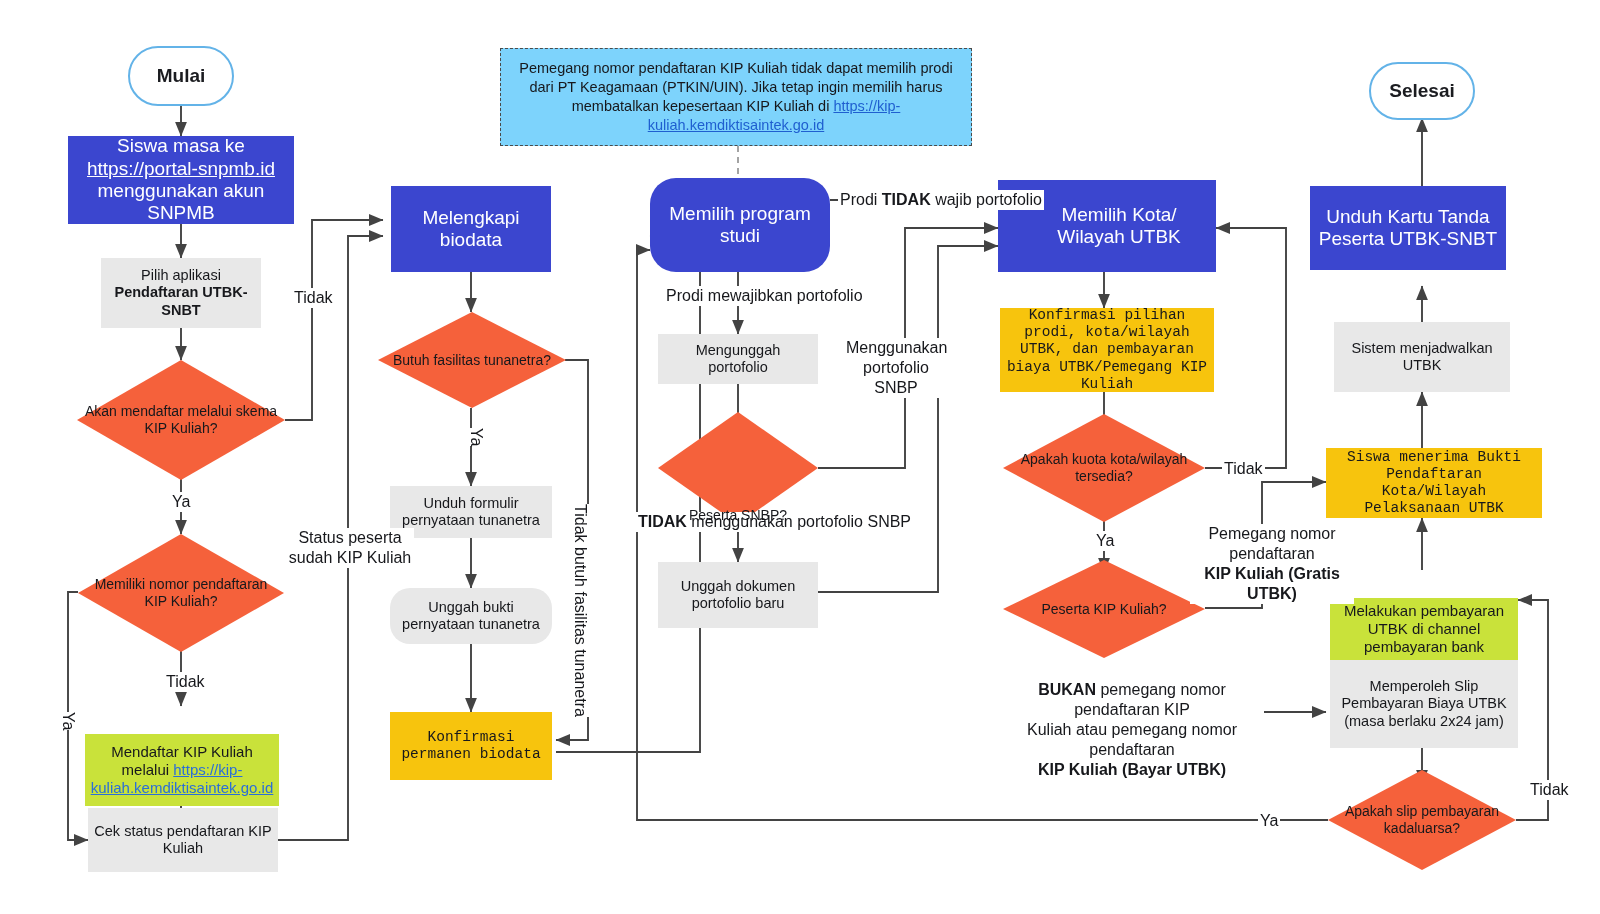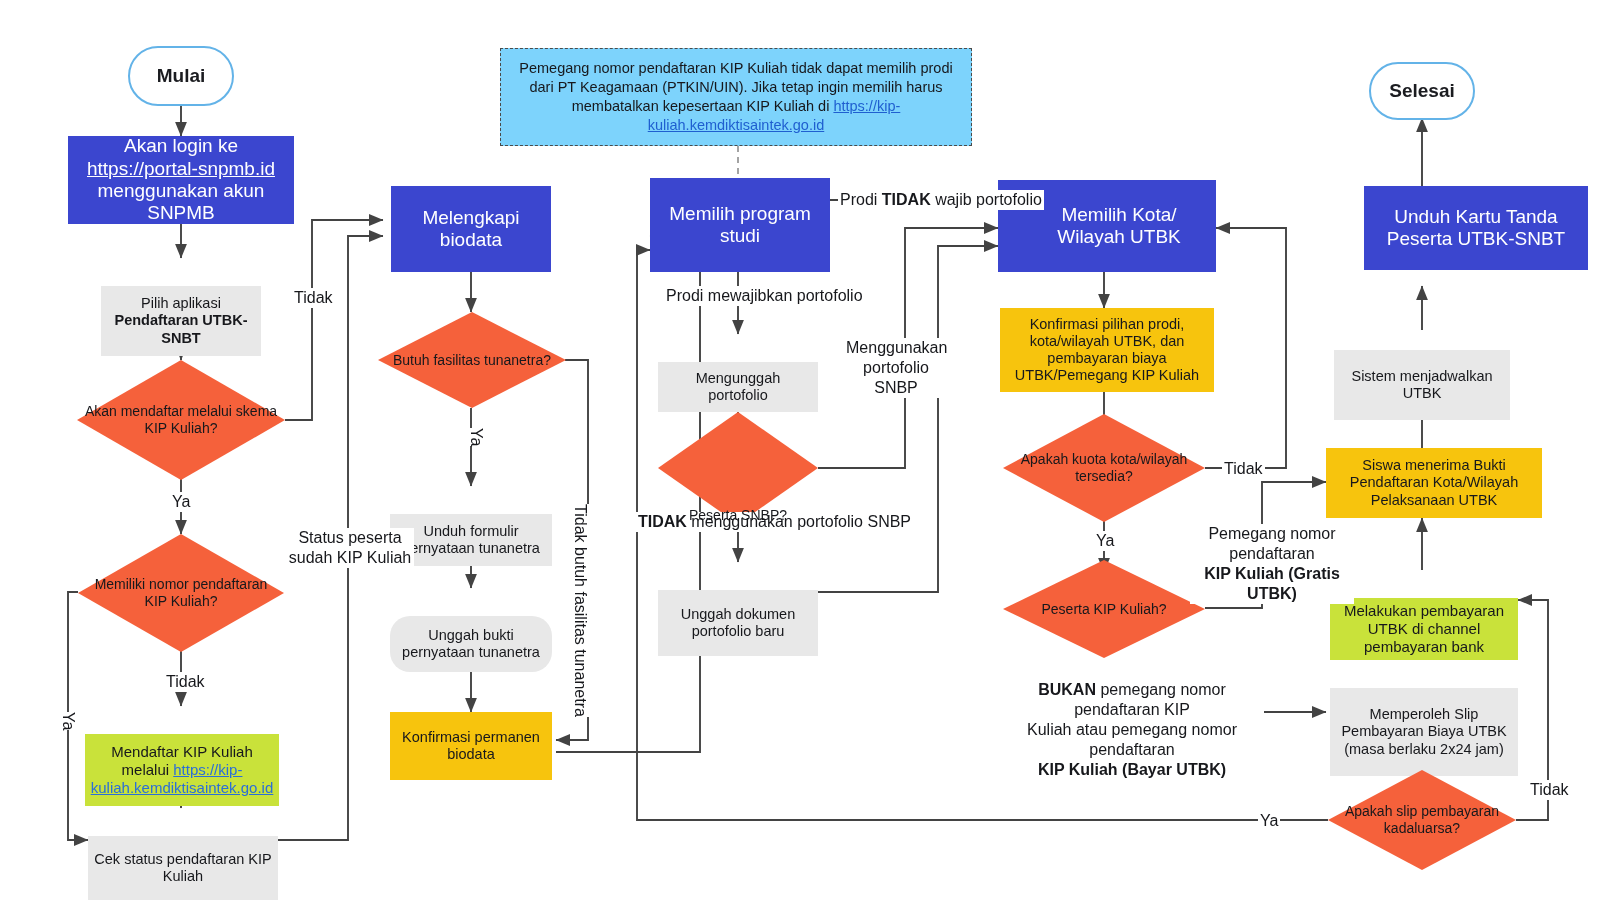--- a/index.html
+++ b/index.html
@@ -11,23 +11,23 @@
   .node{position:absolute;box-sizing:border-box;display:flex;align-items:center;
         justify-content:center;text-align:center;color:#17181c;line-height:1.18;}
   .node .txt{display:block;padding:0 6px;}
 
   
   .term{border:2px solid #63b3e8;background:#ffffff;border-radius:999px;
         font-weight:bold;font-size:19px;color:#1b1c20;}
 
   
   .proc-blue{background:#3b46cf;color:#ffffff;font-size:19px;}
-  .proc-grey{background:#e8e8e8;color:#17181c;font-size:14.5px;margin-top:28px;}
+  .proc-grey{background:#e8e8e8;color:#17181c;font-size:14.5px;}
   .proc-green{background:#c9e23a;color:#17181c;font-size:15px;margin-top:28px;}
-  .proc-yellow{background:#f7c40d;color:#17181c;font-size:14.5px;}
+  .proc-yellow{background:#f7c40d;color:#17181c;font-size:14.5px;font-family:Liberation Mono, monospace;}
 
   
   .dec{background:transparent;font-size:14px;}
   .dec .dia{position:absolute;left:0;top:0;width:100%;height:100%;
             background:#f5613b;clip-path:polygon(50% 0,100% 50%,50% 100%,0 50%);}
   .dec .txt{position:relative;z-index:2;}
 
   
   .note{border:1.6px dashed #4a4a4a;background:#7dd3fc;font-size:14.5px;color:#17181c;
         line-height:1.32;}
@@ -114,21 +114,21 @@
       <path d="M738,146 L738,178"></path>
     </g>
   </svg>
 
   <div class="node term" style="left:128px;top:46px;width:106px;height:60px;">
     <span class="txt">Mulai</span>
   </div>
 
   <div class="node proc-blue" style="left:68px;top:136px;width:226px;height:88px;">
     <span class="txt">
-      <span>Akan login ke </span><a class="lnk" href="#">https://portal-snpmb.id</a><span> menggunakan akun SNPMB</span>
+      <span>Siswa masa ke </span><a class="lnk" href="#">https://portal-snpmb.id</a><span> menggunakan akun SNPMB</span>
     </span>
   </div>
 
   <div class="node proc-grey" style="left:101px;top:258px;width:160px;height:70px;">
     <span class="txt">
       <span>Pilih aplikasi</span><br>
       <span class="b">Pendaftaran UTBK-SNBT</span>
     </span>
   </div>
 
@@ -166,21 +166,21 @@
   </div>
 
   <div class="node proc-grey" style="left:390px;top:588px;width:162px;height:56px;border-radius:20px;">
     <span class="txt">Unggah bukti pernyataan tunanetra</span>
   </div>
 
   <div class="node proc-yellow" style="left:390px;top:712px;width:162px;height:68px;">
     <span class="txt">Konfirmasi permanen biodata</span>
   </div>
 
-  <div class="node proc-blue" style="left:650px;top:178px;width:180px;height:94px;">
+  <div class="node proc-blue" style="left:650px;top:178px;width:180px;height:94px;border-radius:26px;">
     <span class="txt">Memilih program studi</span>
   </div>
 
   <div class="node proc-grey" style="left:658px;top:334px;width:160px;height:50px;">
     <span class="txt">Mengunggah portofolio</span>
   </div>
 
   <div class="node dec" style="left:658px;top:412px;width:160px;height:112px;align-items:flex-end;">
     <div class="dia"></div>
     <span class="txt">Peserta SNBP?</span>
@@ -205,21 +205,21 @@
 
   <div class="node dec" style="left:1003px;top:560px;width:202px;height:98px;">
     <div class="dia"></div>
     <span class="txt">Peserta KIP Kuliah?</span>
   </div>
 
   <div class="node term" style="left:1369px;top:62px;width:106px;height:58px;">
     <span class="txt">Selesai</span>
   </div>
 
-  <div class="node proc-blue" style="left:1364px;top:186px;width:224px;height:84px;">
+  <div class="node proc-blue" style="left:1310px;top:186px;width:196px;height:84px;">
     <span class="txt">Unduh Kartu Tanda Peserta UTBK-SNBT</span>
   </div>
 
   <div class="node proc-grey" style="left:1334px;top:322px;width:176px;height:70px;">
     <span class="txt">Sistem menjadwalkan UTBK</span>
   </div>
 
   <div class="node proc-yellow" style="left:1326px;top:448px;width:216px;height:70px;justify-content:center;">
     <span class="txt">Siswa menerima Bukti Pendaftaran Kota/Wilayah Pelaksanaan UTBK</span>
   </div>

